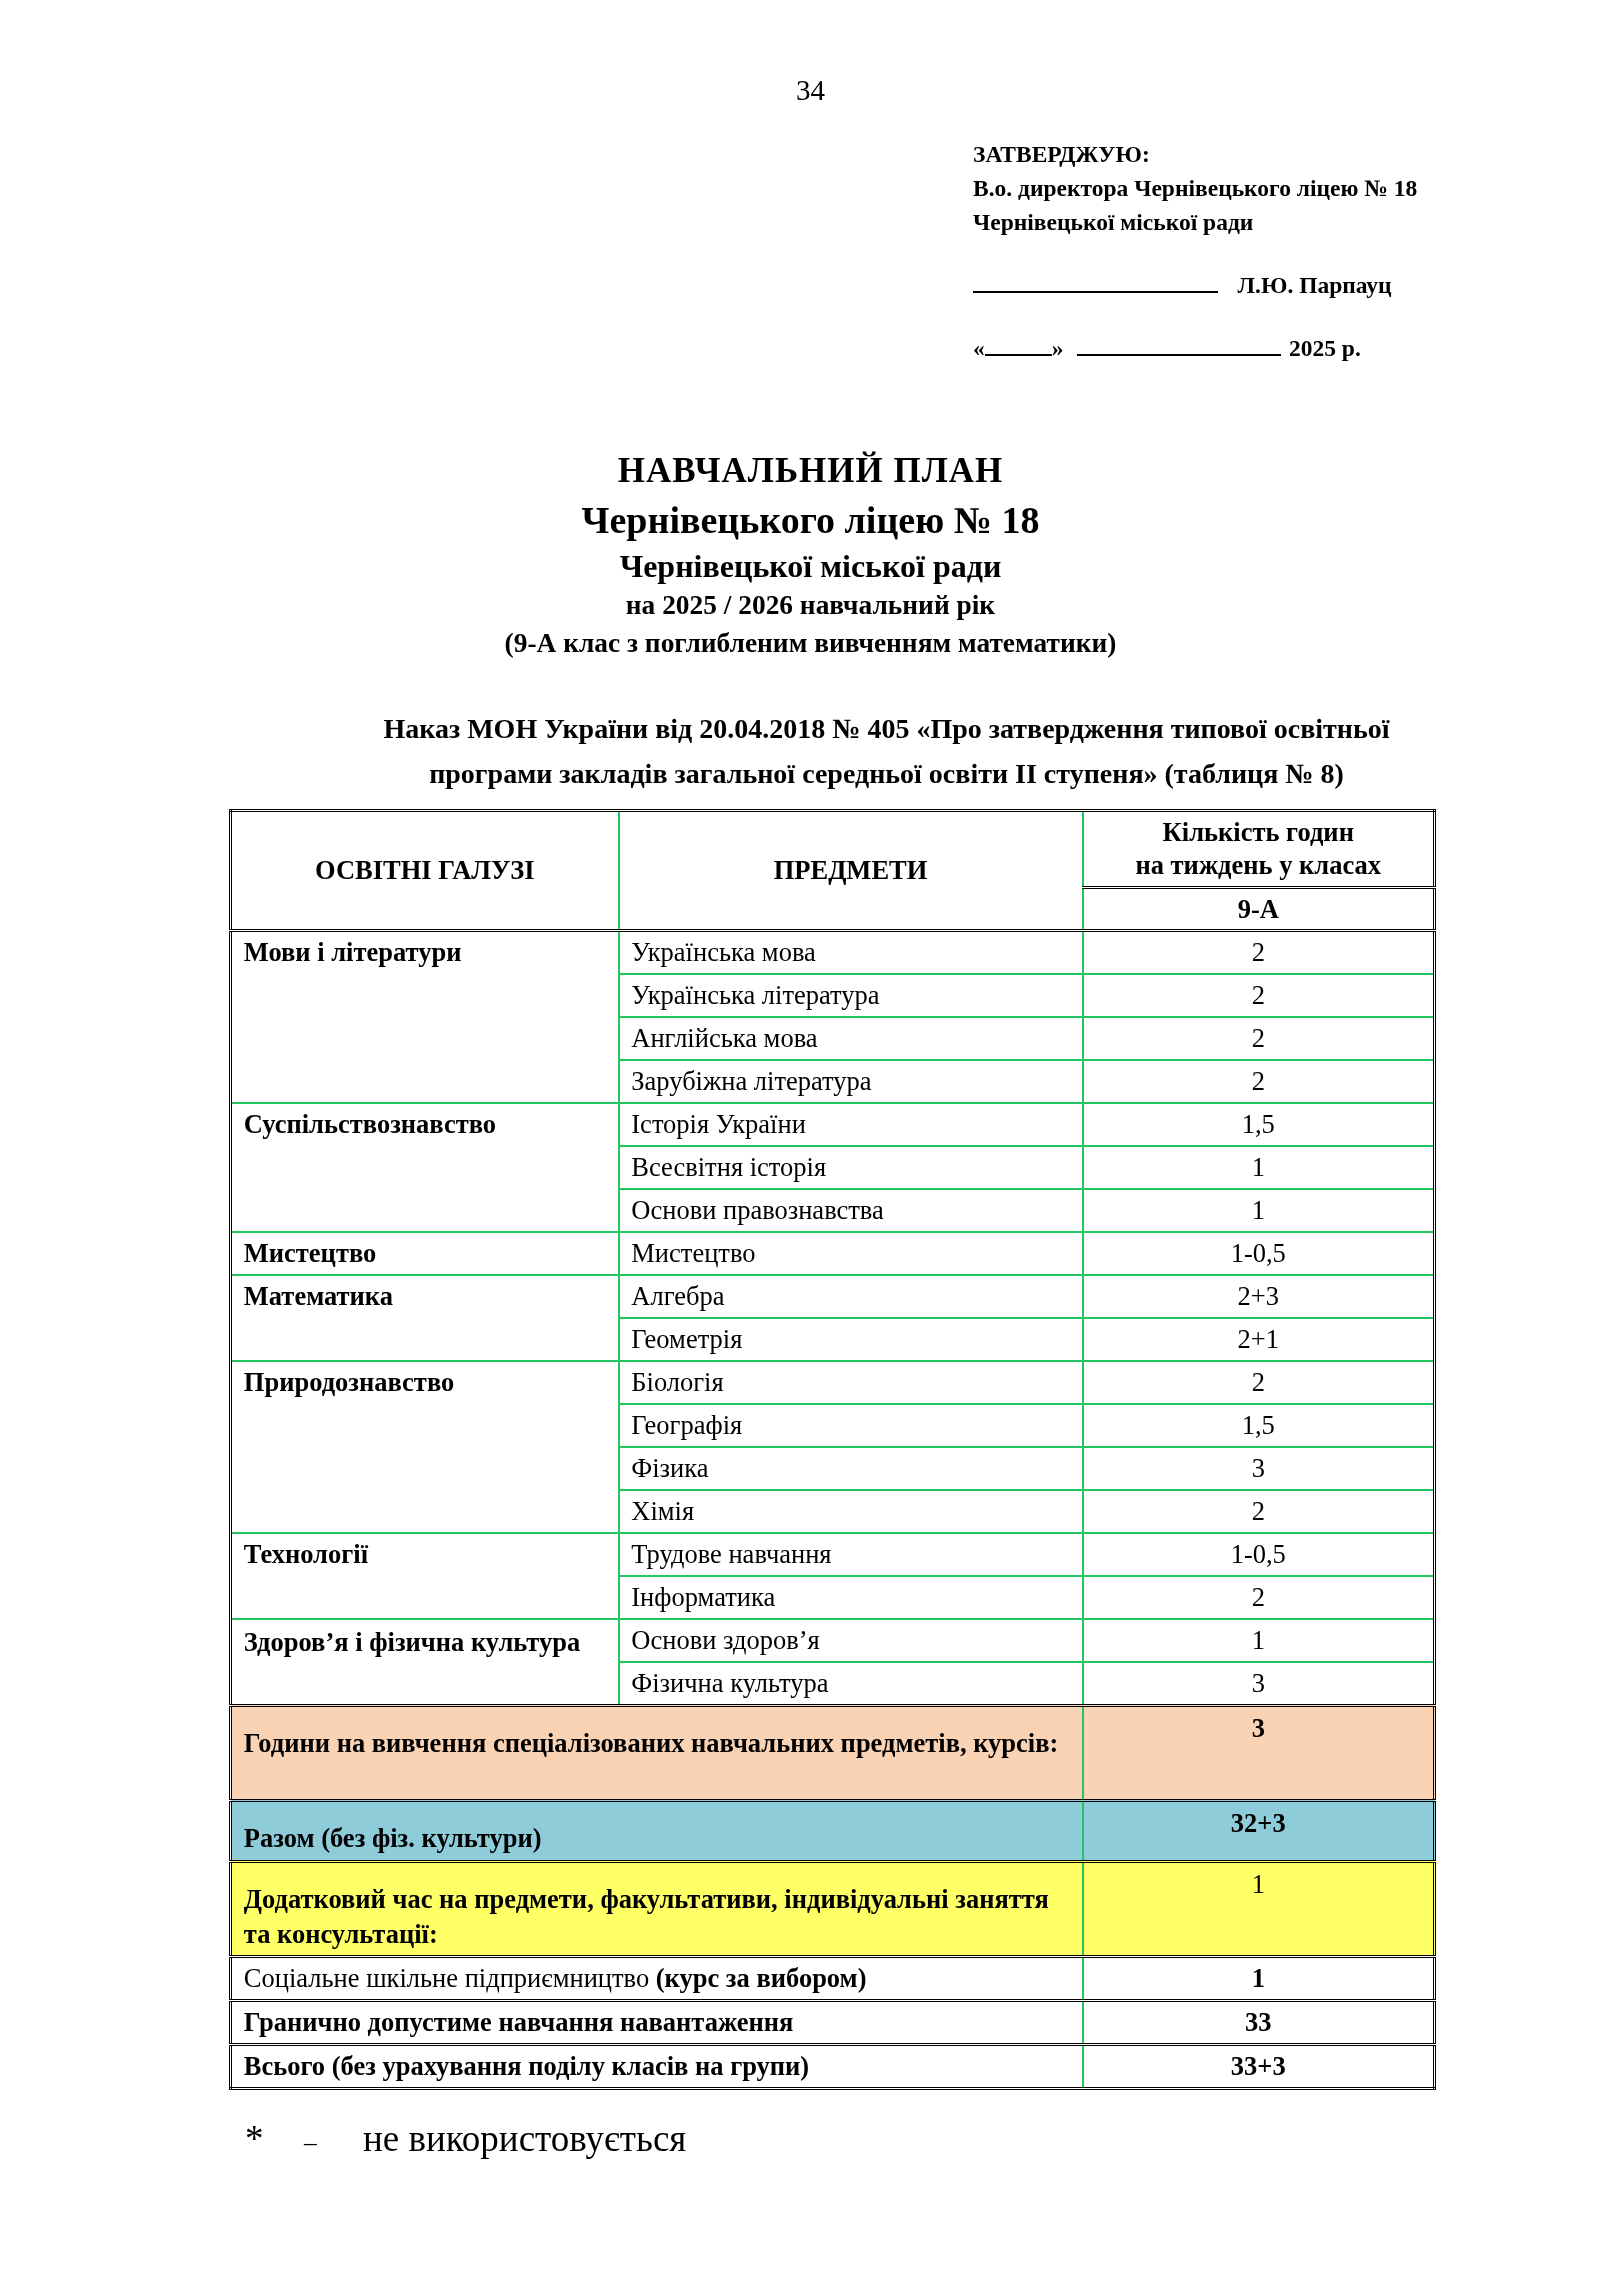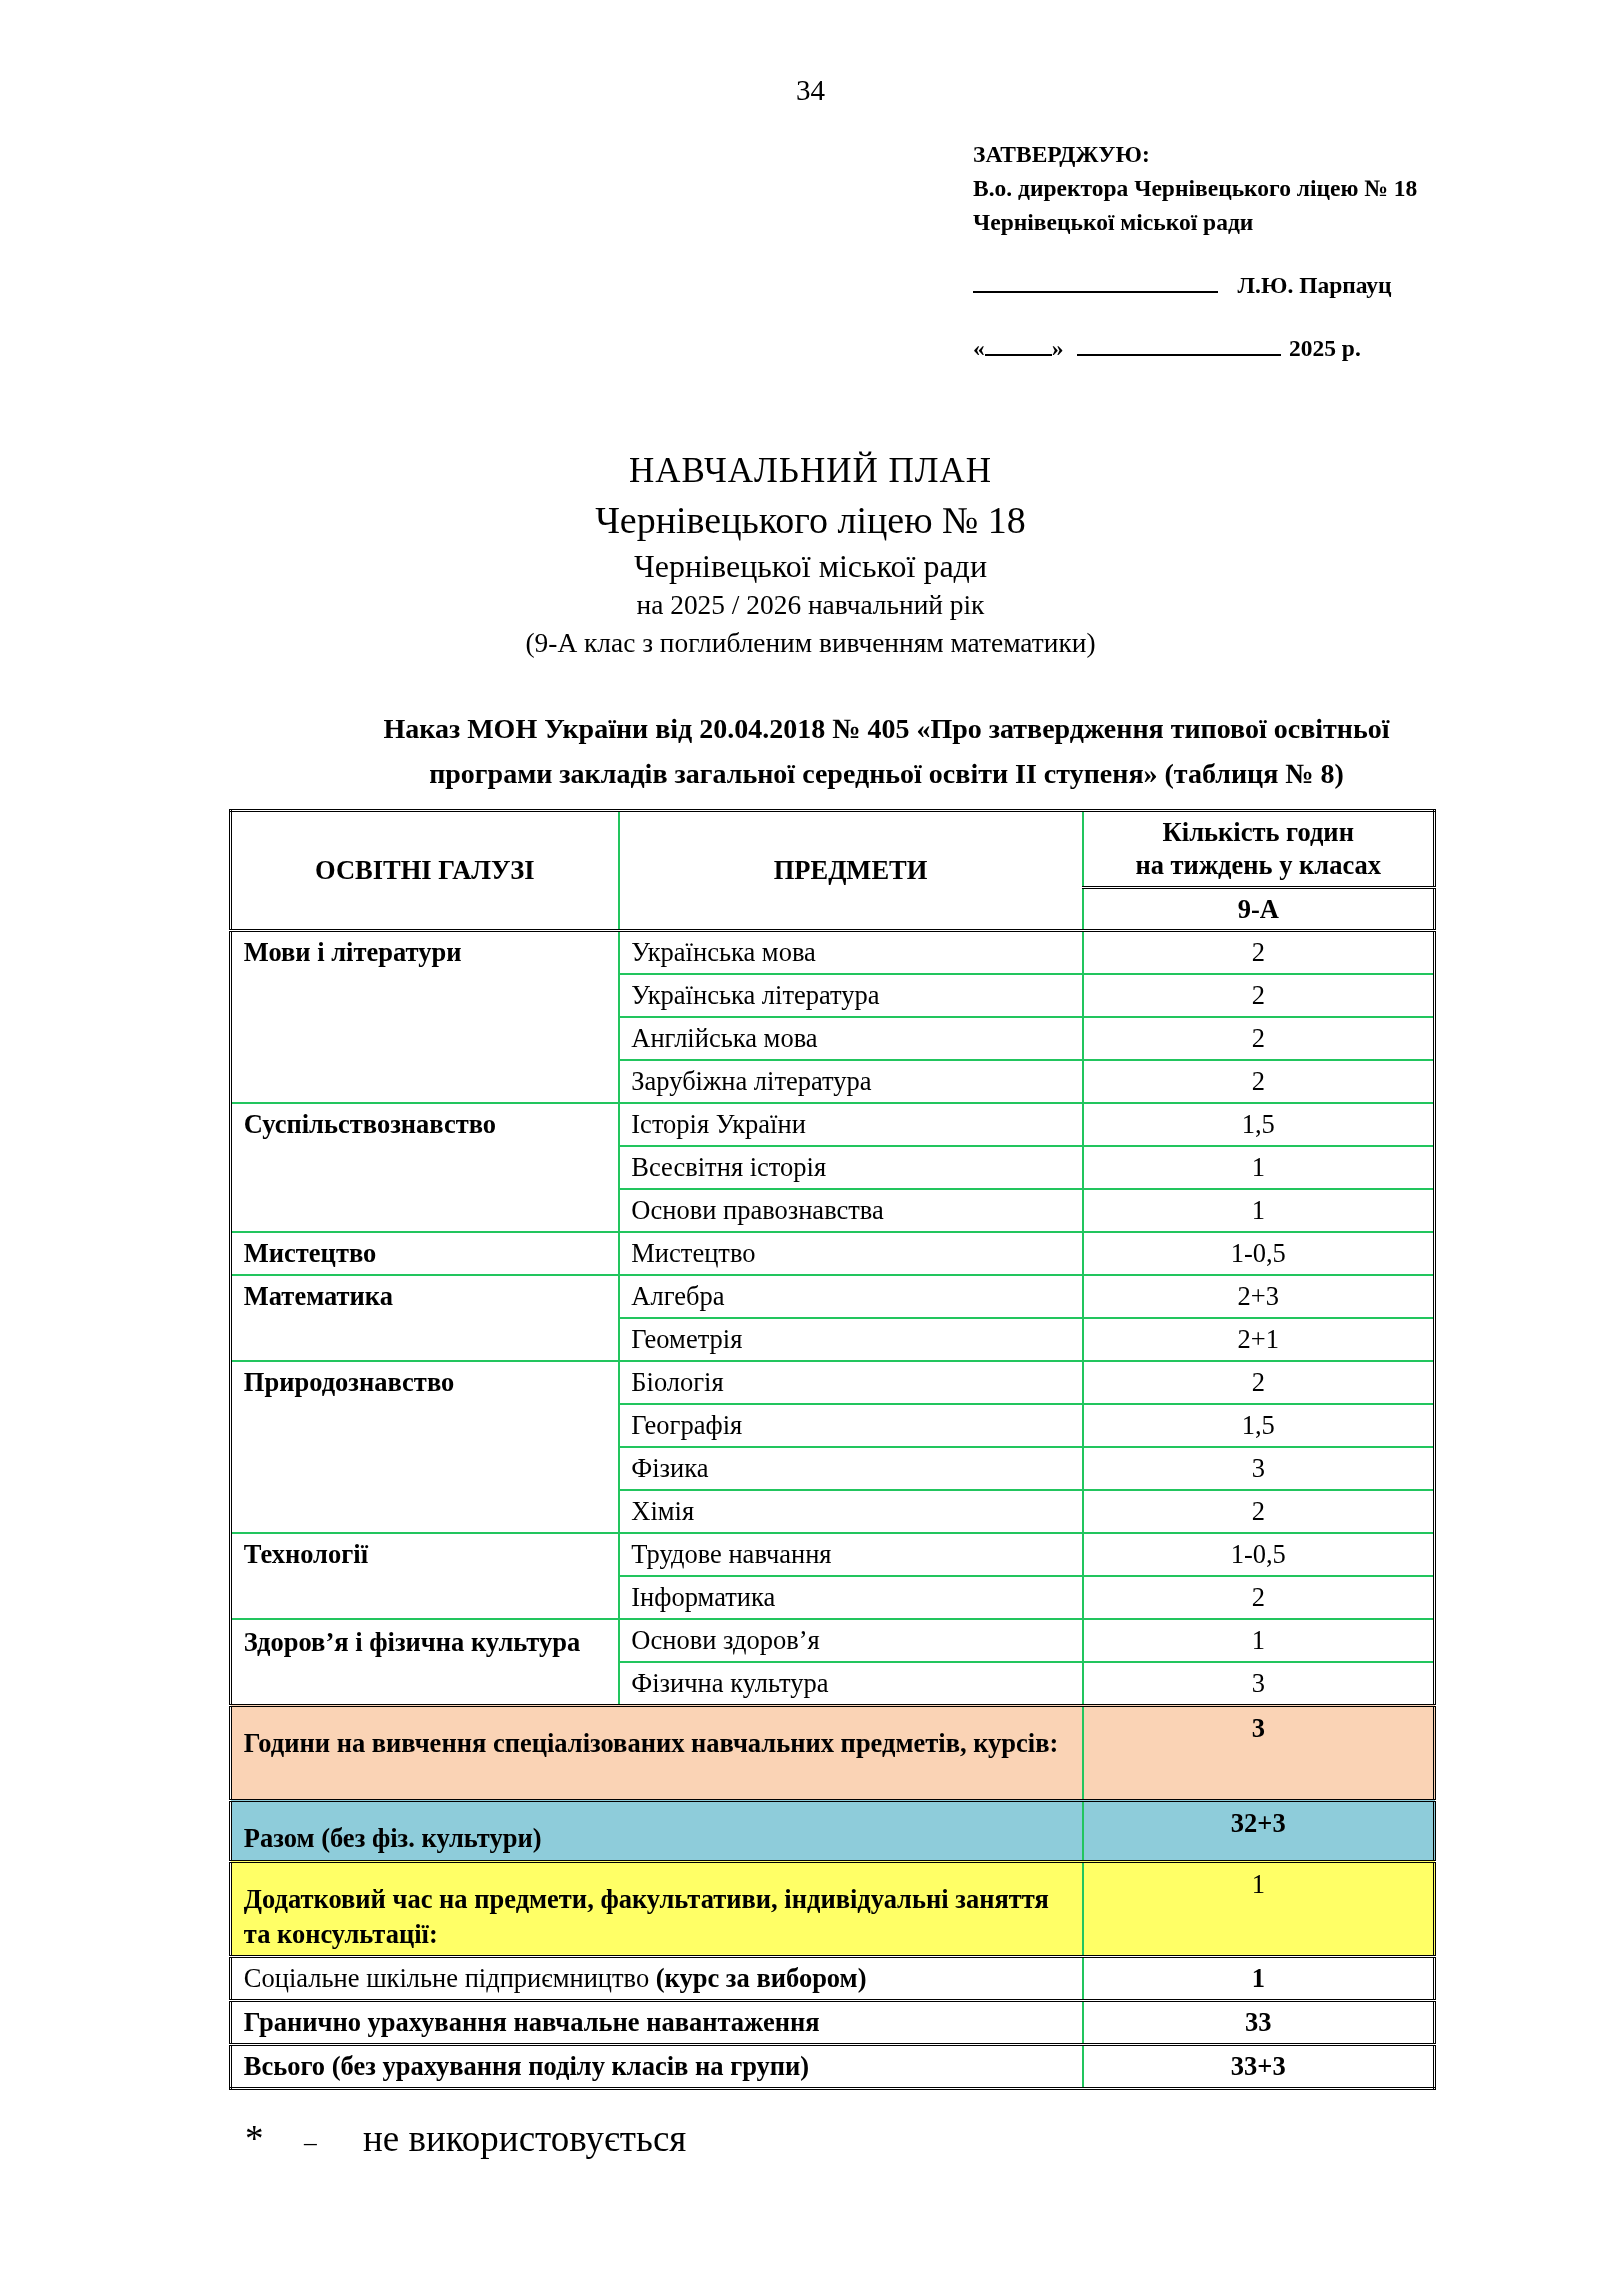--- a/index.html
+++ b/index.html
@@ -3,21 +3,21 @@
 <meta charset="utf-8">
 <style>
   html, body { margin: 0; padding: 0; background: #ffffff; }
   body { width: 1621px; height: 2293px; position: relative; font-family: "Liberation Serif", serif; color: #000; }
   .page-number { position: absolute; top: 59px; left: 0; width: 1621px; text-align: center; font-size: 29px; margin-top: 15px; }
   .approval { position: absolute; top: 137px; left: 973px; font-weight: bold; font-size: 23.5px; line-height: 34px; }
   .approval .gap { height: 29px; }
   .approval .sig-line { display: inline-block; width: 245px; border-bottom: 2px solid #000; height: 21.6px; vertical-align: baseline; margin-right: 13.7px; }
   .approval .day-line { display: inline-block; width: 67px; border-bottom: 2px solid #000; height: 21.6px; }
   .approval .month-line { display: inline-block; width: 204px; border-bottom: 2px solid #000; height: 21.6px; margin: 0 7.8px 0 13.7px; }
-  .title-block { position: absolute; top: 446px; left: 0; width: 1621px; text-align: center; font-weight: normal; }
+  .title-block { position: absolute; top: 446px; left: 0; width: 1621px; text-align: center; font-weight: bold; }
   .title-block .t1 { font-size: 35px; line-height: 49px; letter-spacing: 1px; }
   .title-block .t2 { font-size: 38px; line-height: 51px; }
   .title-block .t3 { font-size: 32px; line-height: 41px; }
   .title-block .t4 { font-size: 27.4px; line-height: 37px; }
   .title-block .t5 { font-size: 27.4px; line-height: 39px; }
   .order { position: absolute; top: 706px; left: 274px; width: 1225px; text-align: center; font-weight: bold; font-size: 28px; line-height: 45px; }
   table.plan { position: absolute; top: 809px; left: 229px; width: 1204px; border-collapse: collapse; border: 3.9px double #000; table-layout: fixed; }
   table.plan td, table.plan th { border: 2px solid #22c55e; font-size: 26.5px; padding: 0 11.8px; vertical-align: top; height: 41px; line-height: 41px; }
   table.plan th { font-weight: bold; text-align: center; vertical-align: middle; }
   table.plan th.hours-title { line-height: 33px; padding: 3.9px 3.9px; }
@@ -181,21 +181,21 @@
   </tr>
   <tr class="sep" style="background:#FFFF66;">
     <td colspan="2" class="summary" style="height:71px;">Додатковий час на предмети, факультативи, індивідуальні заняття та консультації:</td>
     <td class="summary-val">1</td>
   </tr>
   <tr class="sep">
     <td colspan="2" style="height:39px;"><span>Соціальне шкільне підприємництво </span><span class="bold">(курс за вибором)</span></td>
     <td class="hours bold">1</td>
   </tr>
   <tr class="sep">
-    <td colspan="2" class="bold" style="height:39px;">Гранично урахування навчальне навантаження</td>
+    <td colspan="2" class="bold" style="height:39px;">Гранично допустиме навчання навантаження</td>
     <td class="hours bold">33</td>
   </tr>
   <tr class="sep">
     <td colspan="2" class="bold" style="height:39px;">Всього (без урахування поділу класів на групи)</td>
     <td class="hours bold">33+3</td>
   </tr>
 </tbody>
   </table>
 
 <div class="footnote">

